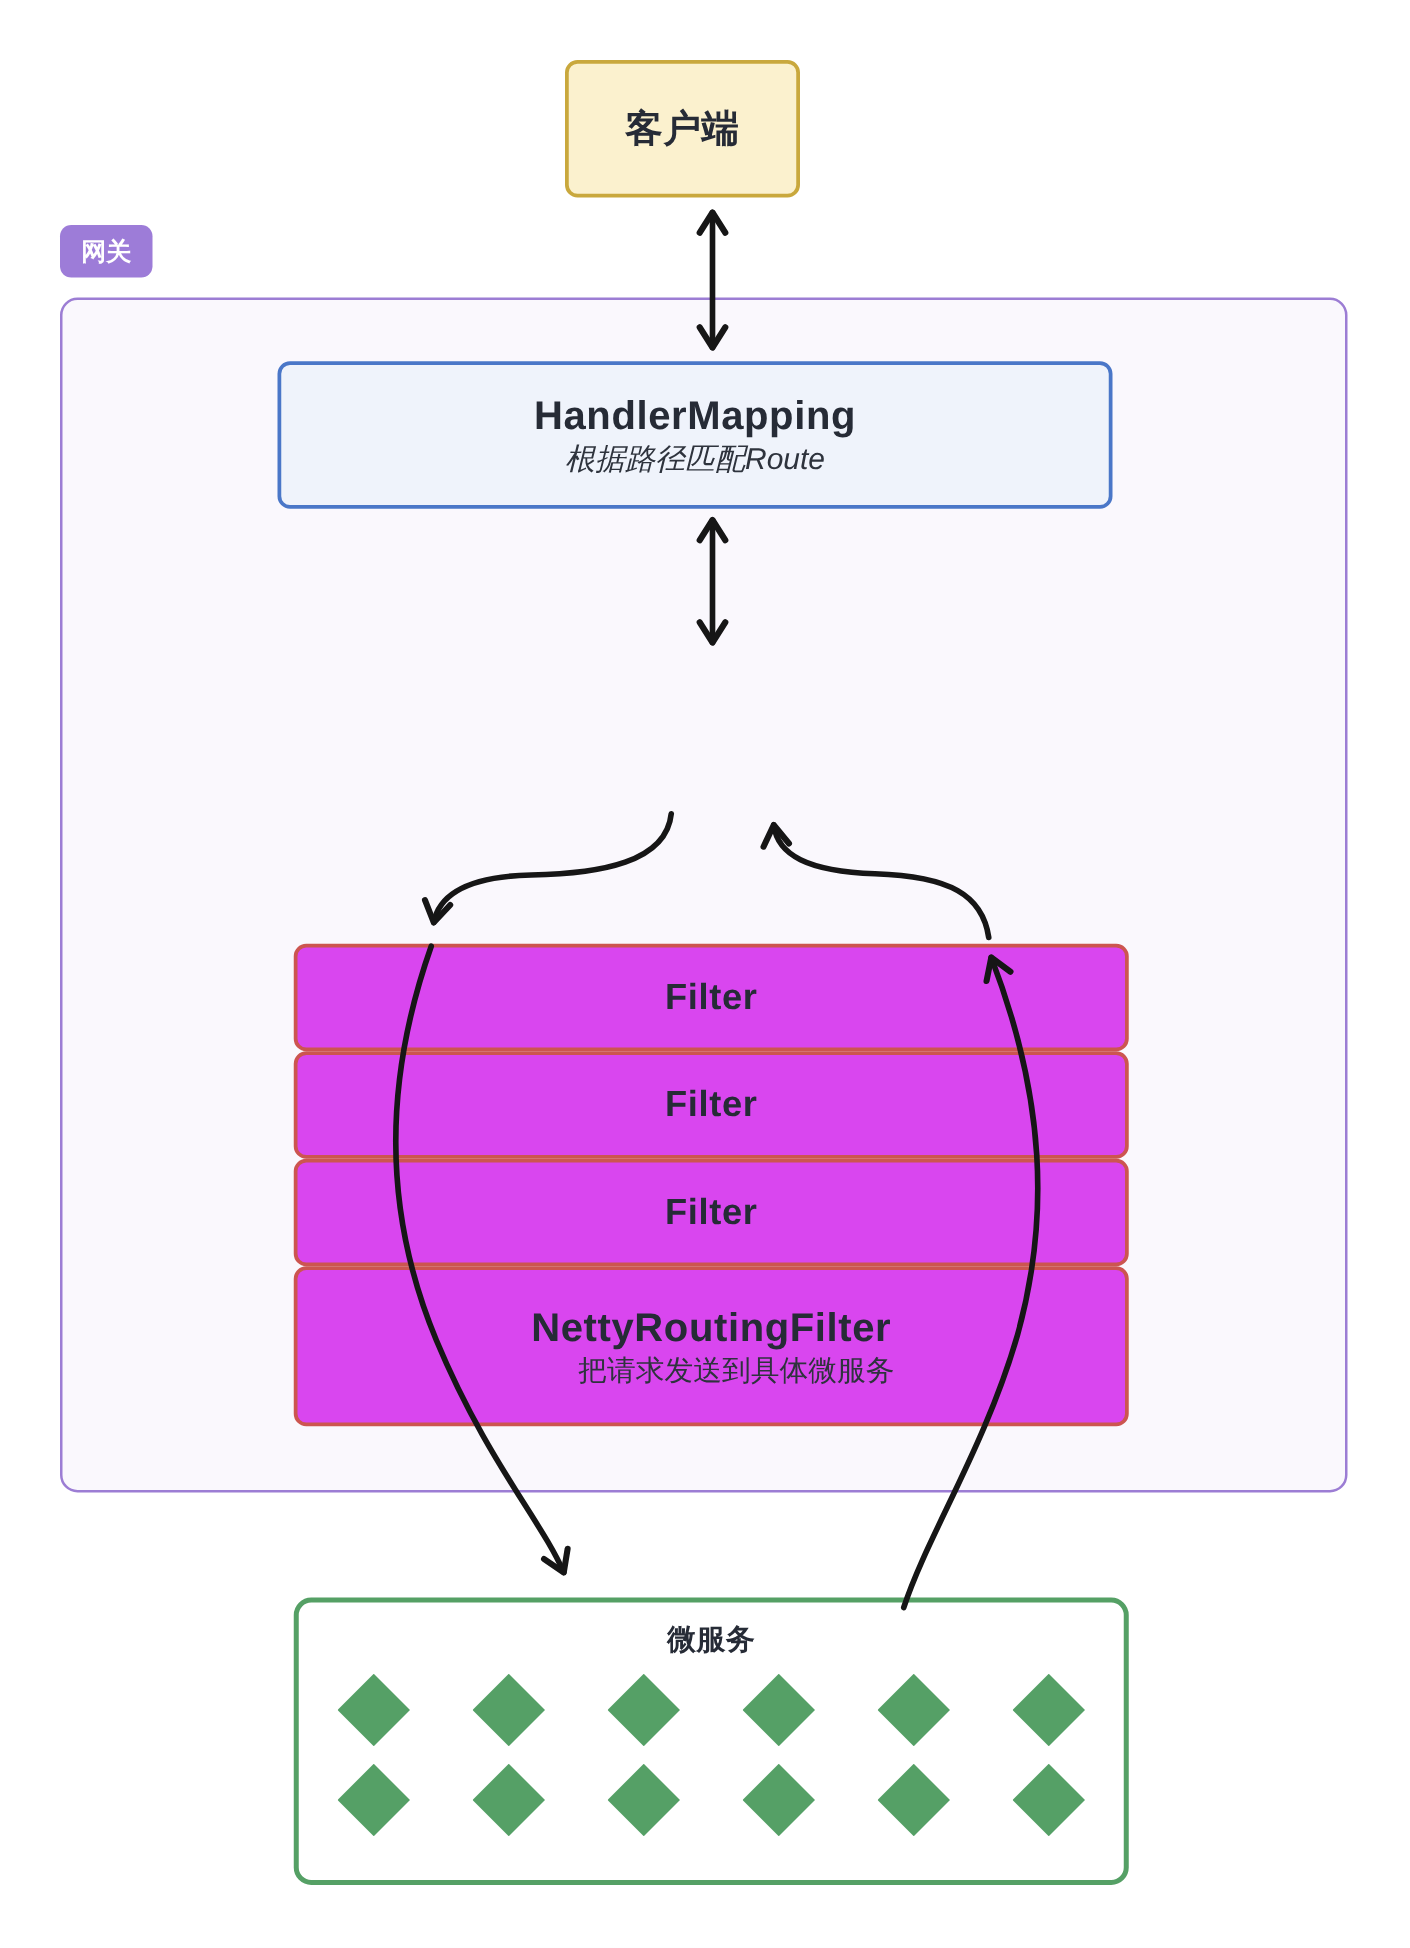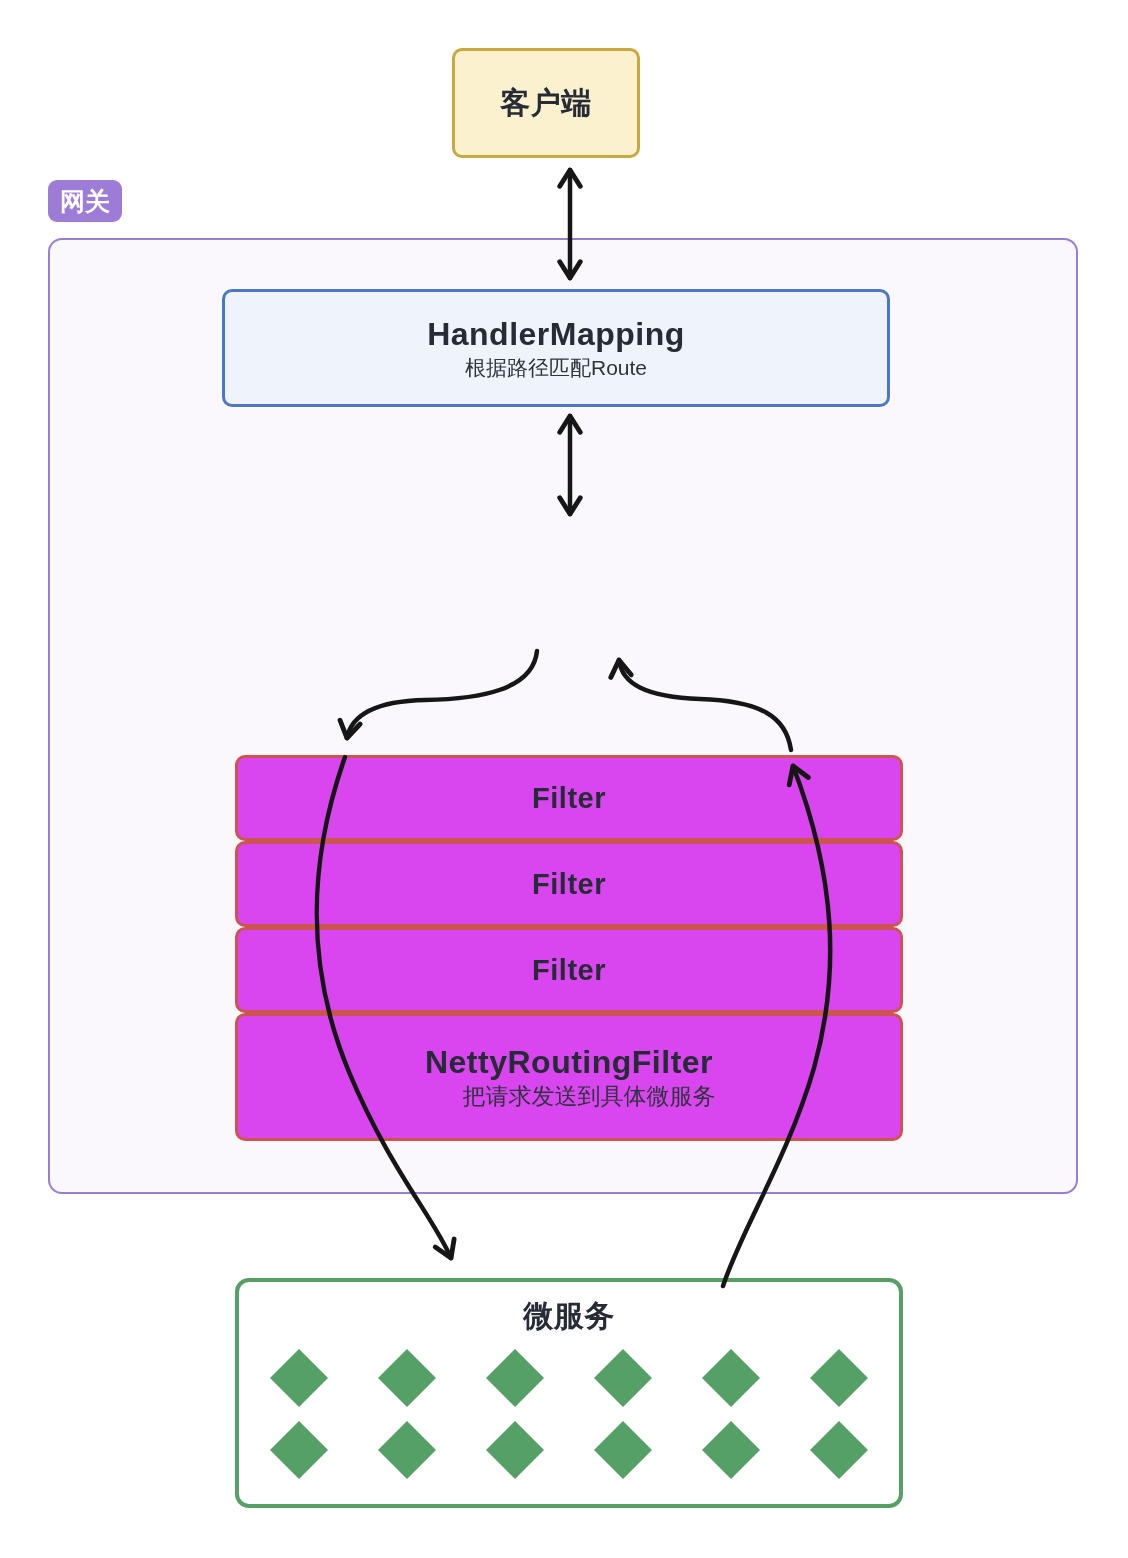--- a/index.html
+++ b/index.html
@@ -44,21 +44,21 @@
   .client-box .title { font-size: 30px; }
 
   
   .gateway-badge {
     position: absolute;
     left: 48px; top: 180px;
     width: 74px; height: 42px;
     background: #9d7cd8;
     border-radius: 9px;
     color: #ffffff;
-    font-size: 25px;
+    font-size: 20px;
     font-weight: 700;
     display: flex;
     align-items: center;
     justify-content: center;
   }
 
   
   .gateway-container {
     position: absolute;
     left: 48px; top: 238px;
@@ -70,21 +70,21 @@
 
   
   .blue-box {
     left: 222px;
     width: 668px; height: 118px;
     background: #eff3fb;
     border: 3.5px solid #4a77c8;
     border-radius: 10px;
   }
   .blue-box .title { font-size: 32px; line-height: 1.25; }
-  .blue-box .subtitle { font-size: 21px; line-height: 1.3; }
+  .blue-box .subtitle { font-size: 24px; line-height: 1.3; font-style: italic; }
   .hm-box  { top: 289px; }
   .fwh-box { top: 522px; }
 
   
   .red-box {
     left: 235px;
     width: 668px;
     background: #d946ef;
     border: 3.5px solid #cc5550;
     border-radius: 10px;
@@ -100,21 +100,21 @@
   
   .ms-box {
     left: 235px; top: 1278px;
     width: 668px; height: 230px;
     background: #ffffff;
     border: 4px solid #55a065;
     border-radius: 14px;
     justify-content: flex-start;
     padding-top: 14px;
   }
-  .ms-box .title { font-size: 30px; }
+  .ms-box .title { font-size: 23px; }
 
   .diamond-grid {
     margin-top: 12px;
     display: flex;
     flex-direction: column;
     gap: 14px;
   }
   .diamond-row {
     display: flex;
     gap: 50px;

